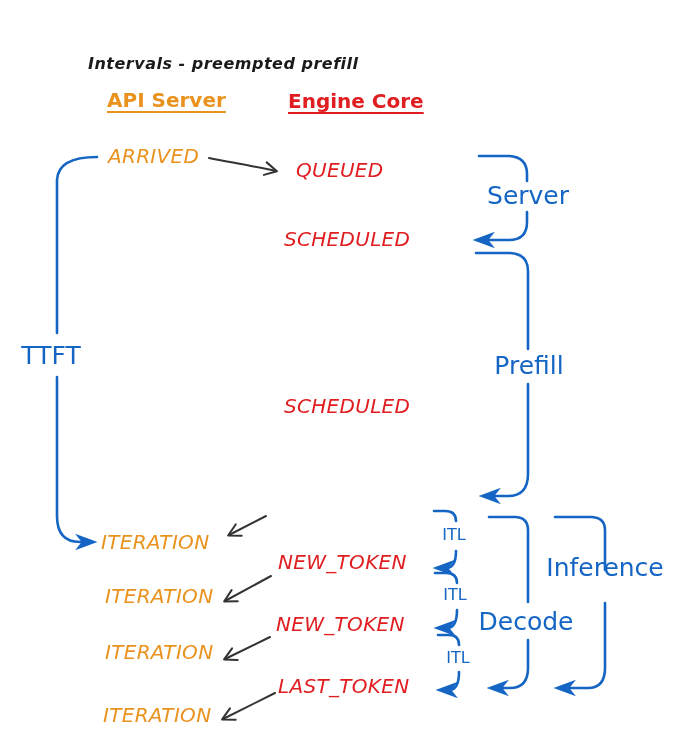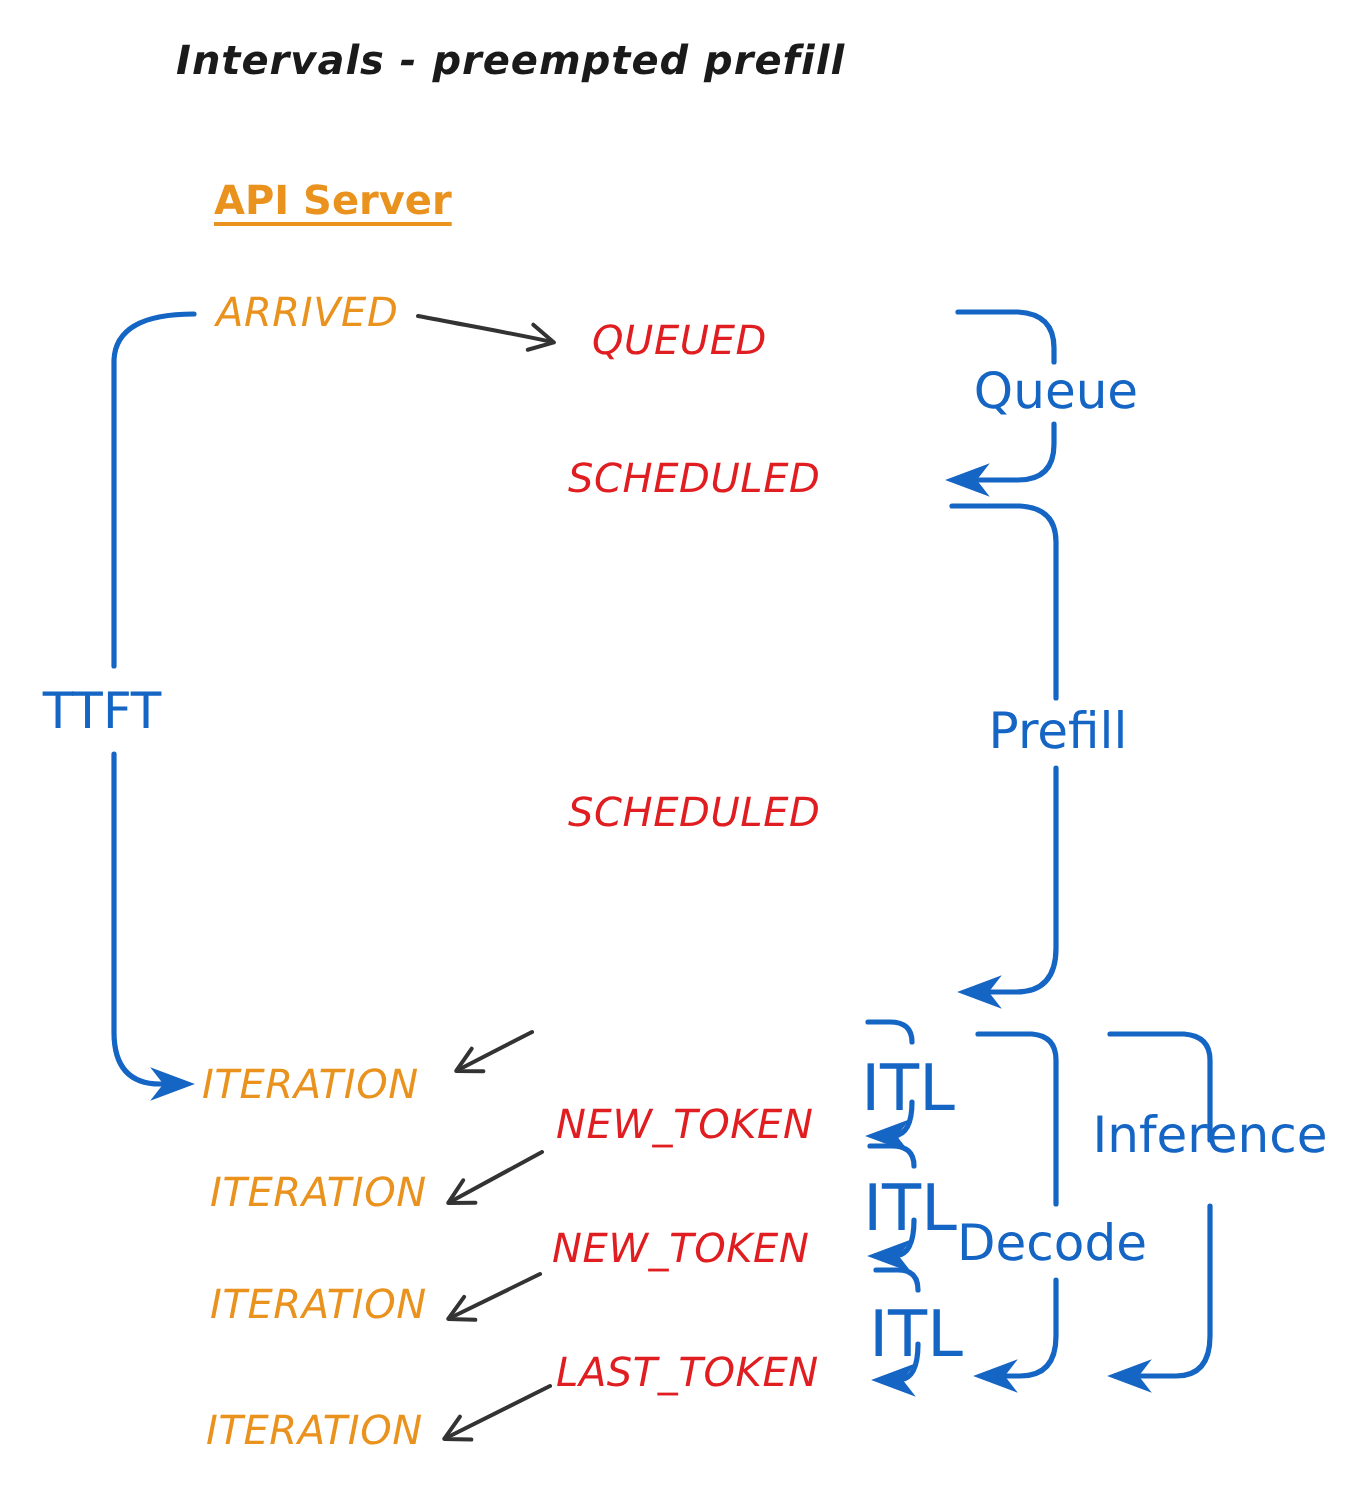--- a/index.html
+++ b/index.html
@@ -2,65 +2,66 @@
 <html style="--title: #1a1a1a; --api_server: #EA921E; --engine_core: #E01D20; --interval: #1565C4; --arrow: #333333;"><head>
 <meta charset="utf-8">
 <style>
   html,body { margin:0; padding:0; background:#ffffff; }
   .canvas {
     position:relative; width:679px; height:750px; background:#ffffff;
     font-family:"DejaVu Sans", sans-serif; overflow:hidden;
   }
   .abs { position:absolute; white-space:nowrap; }
   .title {
-    font-size:20px; font-weight:bold; font-style:italic;
-    color:var(--title,#1a1a1a); letter-spacing:0.5px;
+    font-size:16px; font-weight:bold; font-style:italic;
+    color:var(--title,#1a1a1a); letter-spacing:0.5px;margin-top:36px;
   }
   .colhead {
     font-size:20px; font-weight:bold; 
     text-decoration:underline; text-underline-offset:4px;
   }
   .event { font-size:20px; font-style:italic; font-weight:500; letter-spacing:0.3px; }
   .api    { color:var(--api_server,#EA921E); }
   .engine { color:var(--engine_core,#E01D20); }
   .ivl {
     color:var(--interval,#1565C4); font-size:25px;
     transform:translateX(-50%);
   }
-  .ivl-sm { font-size:32px; }
+  .ivl-sm { font-size:16px; }
   svg.overlay { position:absolute; left:0; top:0; }
   .blue-line  { stroke:var(--interval,#1565C4); stroke-width:2.6; fill:none; stroke-linecap:round; stroke-linejoin:round; }
   .black-line { stroke:var(--arrow,#333333); stroke-width:2; fill:none; stroke-linecap:round; }
   .blue-fill  { fill:var(--interval,#1565C4); stroke:none; }
   .black-open { stroke:var(--arrow,#333333); stroke-width:1; fill:none; stroke-linecap:round; stroke-linejoin:round; }
 </style>
 </head>
 <body>
 
 <div class="canvas">
 
   <div class="abs title" style="left:88px; top:18px">Intervals - preempted prefill</div>
 
   <div class="abs colhead api" style="left:107px; top:88px">API Server</div>
+  <div class="abs colhead engine" style="left:288px; top:89px">Engine Core</div>
 
   <div class="abs event api" style="left:108px; top:144px">ARRIVED</div>
   <div class="abs event api" style="left:101px; top:530px">ITERATION</div>
   <div class="abs event api" style="left:105px; top:584px">ITERATION</div>
   <div class="abs event api" style="left:105px; top:640px">ITERATION</div>
   <div class="abs event api" style="left:103px; top:703px">ITERATION</div>
 
   <div class="abs event engine" style="left:296px; top:158px">QUEUED</div>
   <div class="abs event engine" style="left:284px; top:227px">SCHEDULED</div>
   <div class="abs event engine" style="left:284px; top:394px">SCHEDULED</div>
   <div class="abs event engine" style="left:278px; top:550px">NEW_TOKEN</div>
   <div class="abs event engine" style="left:276px; top:612px">NEW_TOKEN</div>
   <div class="abs event engine" style="left:278px; top:674px">LAST_TOKEN</div>
 
   <div class="abs ivl" style="left:51px; top:341px">TTFT</div>
-  <div class="abs ivl" style="left:528px; top:181px">Queue</div>
+  <div class="abs ivl" style="left:528px; top:181px">Server</div>
   <div class="abs ivl" style="left:529px; top:351px">Prefill</div>
   <div class="abs ivl ivl-sm" style="left:454px; top:525px">ITL</div>
   <div class="abs ivl ivl-sm" style="left:455px; top:585px">ITL</div>
   <div class="abs ivl ivl-sm" style="left:458px; top:648px">ITL</div>
   <div class="abs ivl" style="left:526px; top:607px">Decode</div>
   <div class="abs ivl" style="left:605px; top:553px">Inference</div>
 
   <svg class="overlay" width="679" height="750" viewBox="0 0 679 750">
     <defs>
       <marker id="blueHead" markerWidth="9" markerHeight="8" refX="6.5" refY="3.5" orient="auto" markerUnits="strokeWidth">

